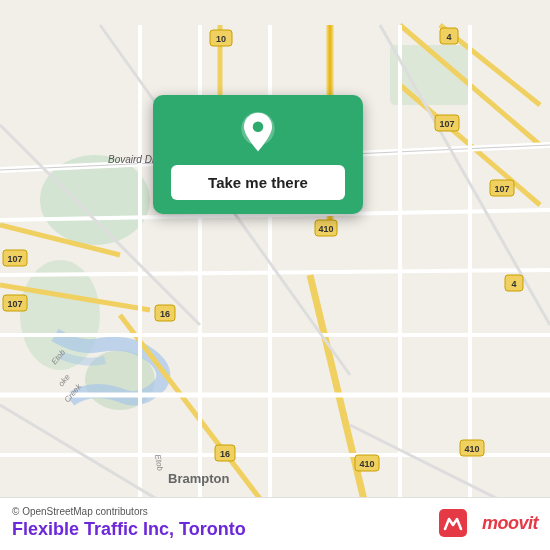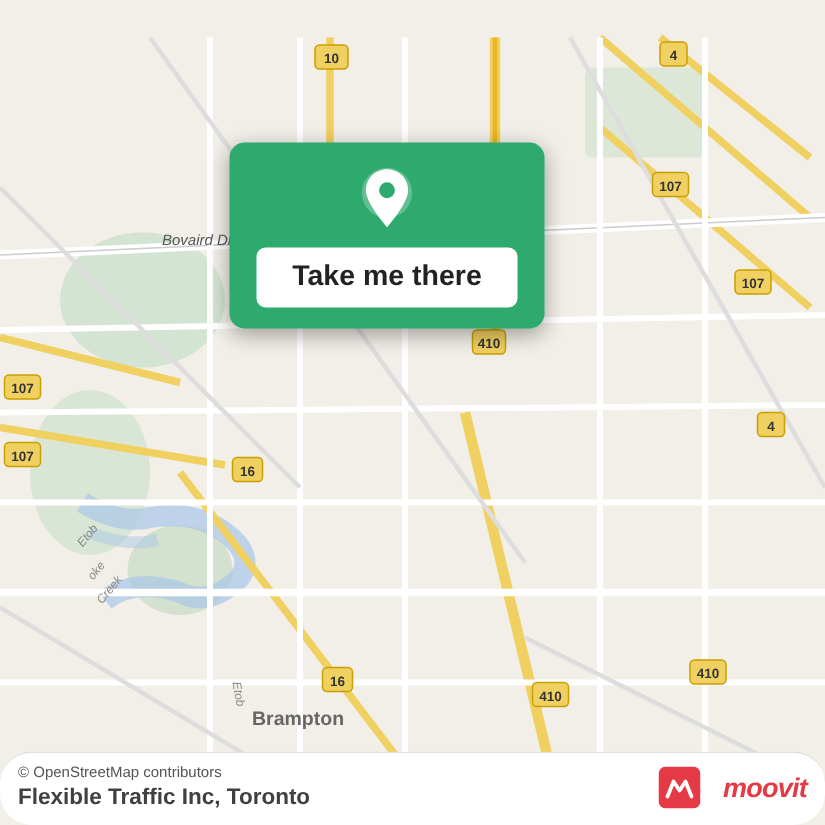--- a/index.html
+++ b/index.html
@@ -47,57 +47,56 @@
       width: 44px;
       height: 44px;
       margin-bottom: 10px;
     }
 
     .take-me-btn {
       background: white;
       border: none;
       border-radius: 6px;
       padding: 9px 20px;
-      font-size: 19px;
+      font-size: 15px;
       font-weight: 600;
       color: #222;
       cursor: pointer;
       width: 100%;
       text-align: center;
     }
 
     
     .bottom-bar {
       position: absolute;
       bottom: 0;
       left: 0;
       right: 0;
       background: white;
       display: flex;
       align-items: center;
       justify-content: space-between;
       padding: 8px 12px 10px;
       border-top: 1px solid #e0e0e0;
-      border-radius: 21px;
     }
 
     .bottom-left {
       display: flex;
       flex-direction: column;
     }
 
     .osm-credit {
       font-size: 10px;
       color: #555;
     }
 
     .location-text {
-      font-size: 15px;
+      font-size: 18px;
       font-weight: 600;
-      color: #404040;
+      color: #6d28d9;
       margin-top: 2px;
     }
 
     .moovit-logo {
       display: flex;
       align-items: center;
       gap: 15px;
     }
 
     .moovit-icon {

